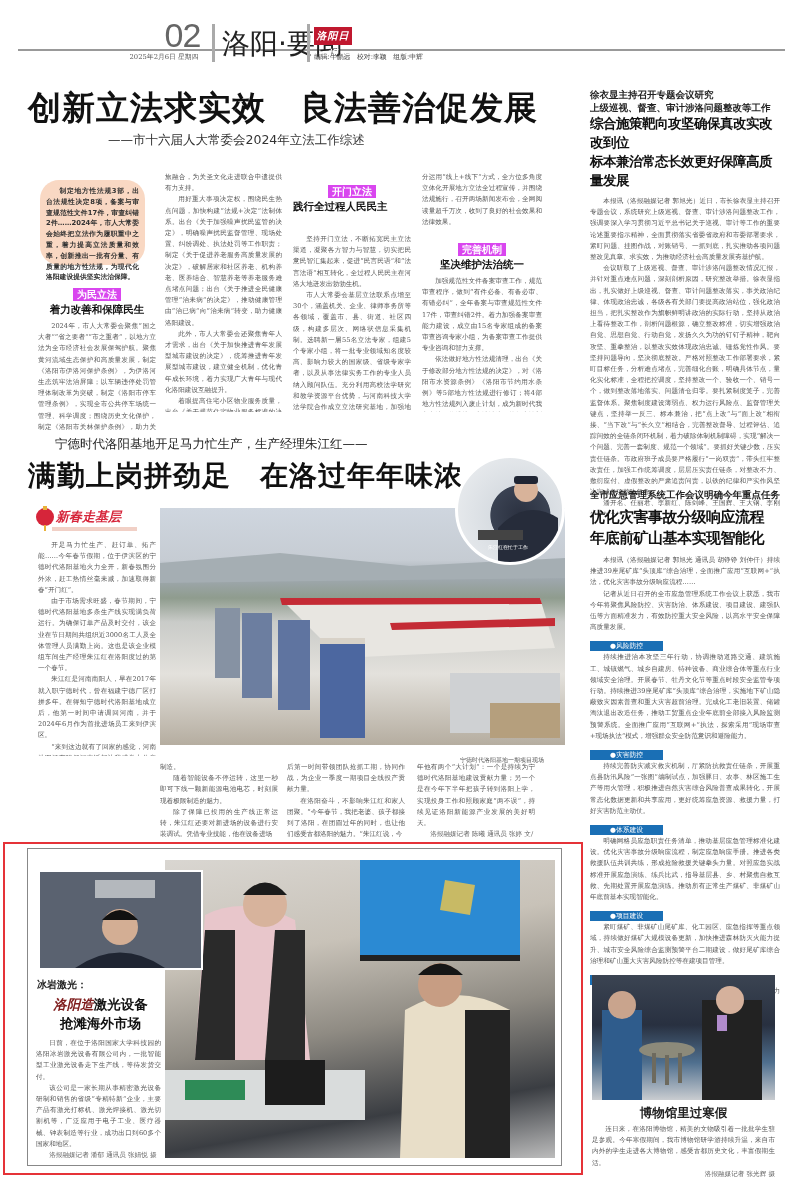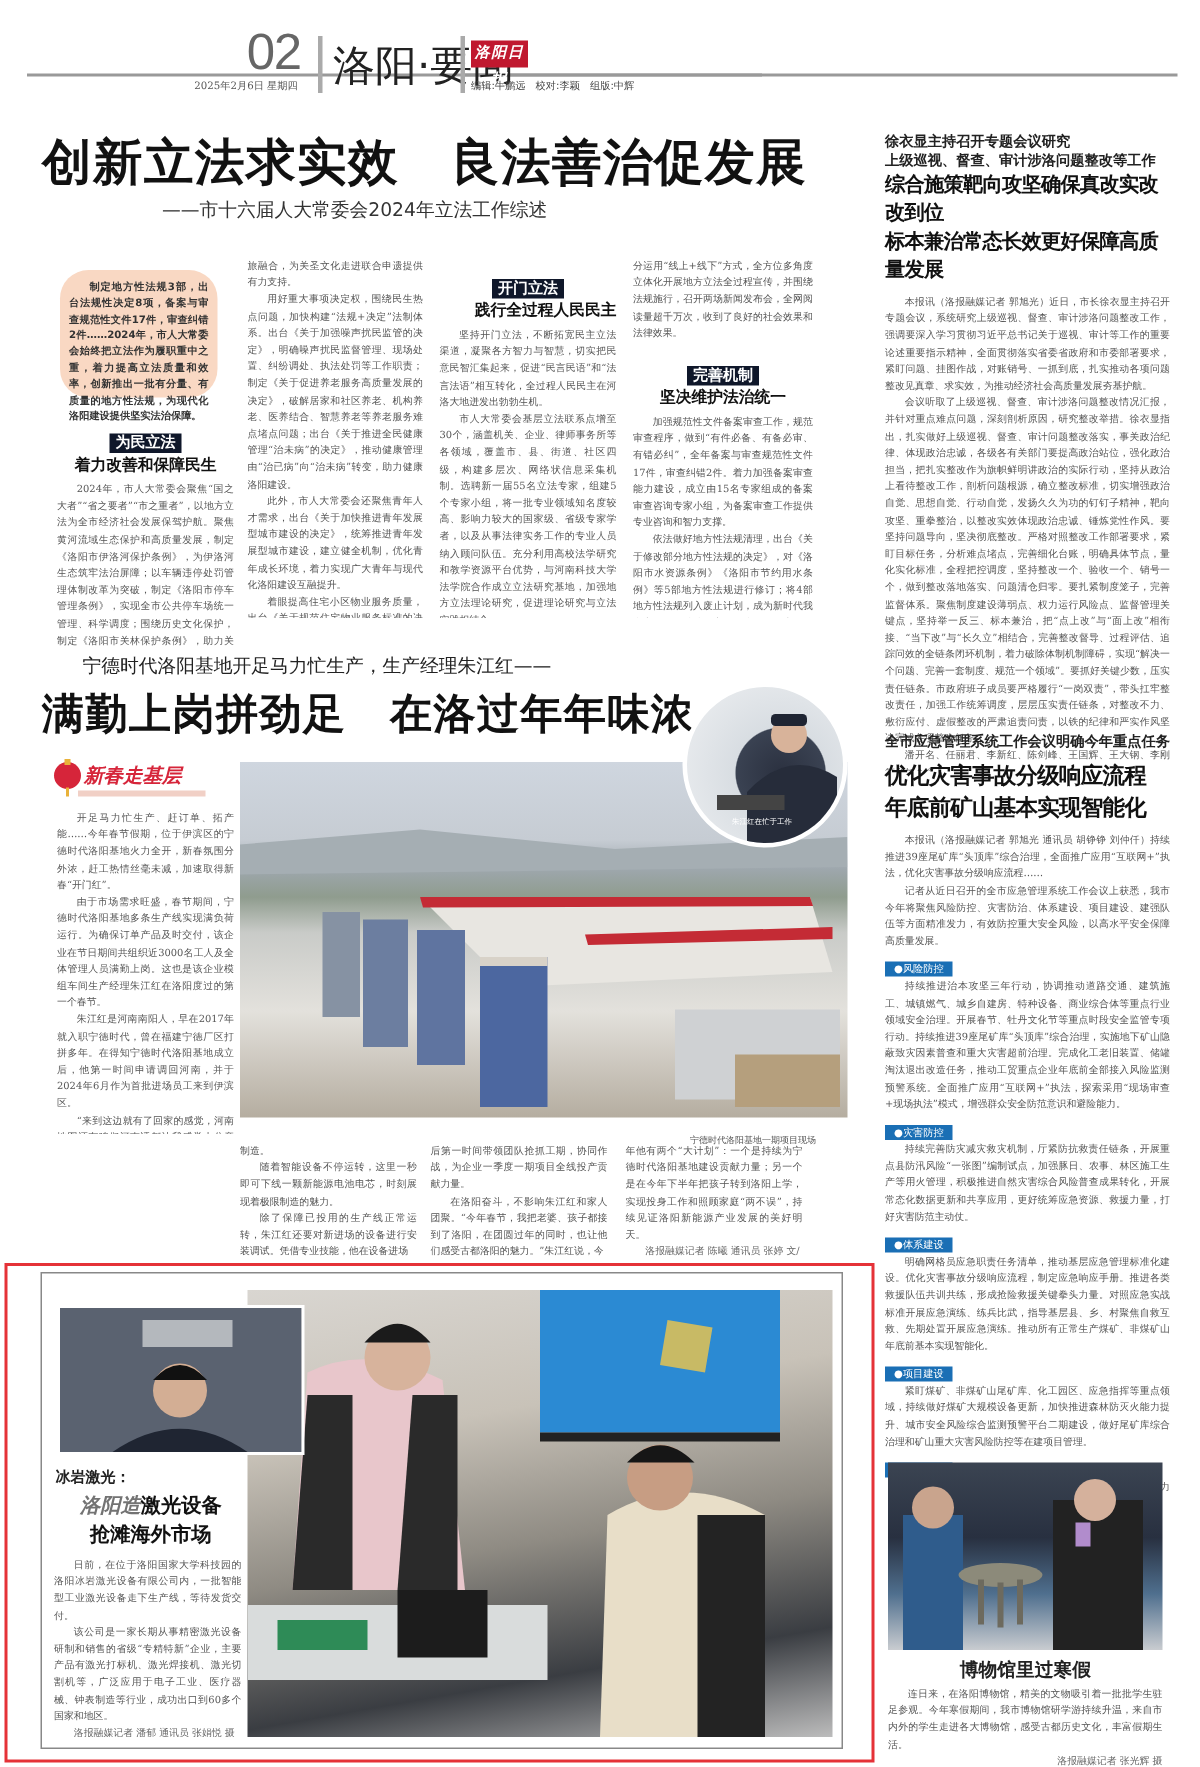--- a/index.html
+++ b/index.html
@@ -15,27 +15,27 @@
 .date-line{left:120px;top:52px;width:88px;text-align:center;font-size:6.8px;color:#555;font-family:"DejaVu Serif",serif}
 .vbar{width:2.5px;background:#aaa}
 .section-name{left:222px;top:28px;font-size:28px;line-height:32px;color:#222;font-weight:400}
 .logo{left:314px;top:27px;width:38px;height:18px;background:#c0182f;color:#fff;font-size:10px;line-height:18px;text-align:center;font-style:italic;font-family:"DejaVu Serif",serif;font-weight:bold;letter-spacing:1px}
 .credits{left:314px;top:52px;font-size:6.8px;color:#444}
 
 .main-title{left:28px;top:88px;width:530px;font-size:33px;line-height:40px;font-weight:bold;color:#111;letter-spacing:1px}
 .main-sub{left:108px;top:132px;font-size:12.5px;color:#333}
 .summary-box{left:40px;top:180px;width:105px;height:85px;background:#f9d8c3;border-radius:19px;padding:6px 6px}
 .summary-box p{font-size:6.8px;line-height:10.8px;color:#333;text-indent:2em;text-align:justify;font-weight:bold}
-.sec-tag{background:#0f172a;color:#fff;font-size:10px;line-height:13px;padding:0 4px;display:inline-block;font-weight:bold}
+.sec-tag{background:#d946ef;color:#fff;font-size:10px;line-height:13px;padding:0 4px;display:inline-block;font-weight:bold}
 .sec-sub{font-size:10.5px;color:#111;font-weight:bold;white-space:nowrap}
 .col{position:absolute;width:118px}
 
 .rc-kicker{font-size:9.5px;line-height:13px;font-weight:bold;color:#222}
 .rc-title{font-size:13.5px;line-height:19px;font-weight:bold;color:#111;font-family:"DejaVu Serif","Liberation Serif",serif;letter-spacing:-0.5px}
-.tag-blue{display:inline-block;background:#1a6fb5;color:#fff;font-size:6.8px;line-height:10px;padding:0 6px;margin:1px 0}
+.tag-blue{display:inline-block;background:#1a6fb5;color:#fff;font-size:6.8px;line-height:10px;padding:0 20px;margin:1px 0}
 
 .kicker2{left:55px;top:436px;font-size:12.5px;color:#222}
 .title2{left:28px;top:457px;font-size:28px;line-height:38px;font-weight:bold;color:#111;font-family:"DejaVu Serif","Liberation Serif",serif;letter-spacing:1px}
 .badge-ny{left:32px;top:505px;width:110px;height:28px}
 .photo-main{left:160px;top:508px;width:405px;height:237px;background:linear-gradient(180deg,#cfd6df 0%,#c6ccd3 22%,#9ea7ad 30%,#8f9c8e 38%,#c9cbc8 48%,#e3e1dc 70%,#b5ada0 100%);overflow:hidden}
 .photo-circle{left:455px;top:455px;width:110px;height:110px;border-radius:50%;background:radial-gradient(circle at 60% 55%,#2b3140 0%,#3a4252 35%,#d8dde2 36%,#eef0f2 100%);border:3px solid #fff;overflow:hidden}
 .caption{font-size:6px;color:#555;font-family:"DejaVu Serif",serif}
 
 .redbox{left:3px;top:842px;width:580px;height:333px;border:2.5px solid #e53238}
 .innerbox{left:27px;top:848px;width:535px;height:318px;border:1.5px solid #888}
@@ -72,21 +72,21 @@
 
 <div class="col" style="left:165px;top:172px;width:117px;height:240px;overflow:hidden">
   <p class="body-text ni">旅融合，为关圣文化走进联合申遗提供有力支持。</p>
   <p class="body-text">用好重大事项决定权，围绕民生热点问题，加快构建“法规+决定”法制体系。出台《关于加强噪声扰民监管的决定》，明确噪声扰民监督管理、现场处置、纠纷调处、执法处罚等工作职责；制定《关于促进养老服务高质量发展的决定》，破解居家和社区养老、机构养老、医养结合、智慧养老等养老服务难点堵点问题；出台《关于推进全民健康管理“治未病”的决定》，推动健康管理由“治已病”向“治未病”转变，助力健康洛阳建设。</p>
   <p class="body-text">此外，市人大常委会还聚焦青年人才需求，出台《关于加快推进青年发展型城市建设的决定》，统筹推进青年发展型城市建设，建立健全机制，优化青年成长环境，着力实现广大青年与现代化洛阳建设互融提升。</p>
   <p class="body-text">着眼提高住宅小区物业服务质量，出台《关于规范住宅物业服务标准的决定》《关于规范住宅物业服务费调整程序的决定》，依法维护居民、物业企业等各方权益，有效提升了居民幸福指数。</p>
 </div>
 
 <div class="col" style="left:293px;top:180px;width:118px;height:232px;overflow:hidden">
   <div style="text-align:center"><span class="sec-tag">开门立法</span></div>
-  <div class="sec-sub" style="text-align:right;margin:1px 0 4px">践行全过程人民民主</div>
+  <div class="sec-sub" style="text-align:left;margin:1px 0 20px">践行全过程人民民主</div>
   <p class="body-text">坚持开门立法，不断拓宽民主立法渠道，凝聚各方智力与智慧，切实把民意民智汇集起来，促进“民言民语”和“法言法语”相互转化，全过程人民民主在河洛大地迸发出勃勃生机。</p>
   <p class="body-text">市人大常委会基层立法联系点增至30个，涵盖机关、企业、律师事务所等各领域，覆盖市、县、街道、社区四级，构建多层次、网络状信息采集机制。选聘新一届55名立法专家，组建5个专家小组，将一批专业领域知名度较高、影响力较大的国家级、省级专家学者，以及从事法律实务工作的专业人员纳入顾问队伍。充分利用高校法学研究和教学资源平台优势，与河南科技大学法学院合作成立立法研究基地，加强地方立法理论研究，促进理论研究与立法实践相结合。</p>
 
 </div>
 
 <div class="col" style="left:422px;top:172px;width:120px;height:240px;overflow:hidden">
   <p class="body-text ni">分运用“线上+线下”方式，全方位多角度立体化开展地方立法全过程宣传，并围绕法规施行，召开两场新闻发布会，全网阅读量超千万次，收到了良好的社会效果和法律效果。</p>
   <div style="text-align:center;margin-top:10px"><span class="sec-tag">完善机制</span></div>
   <div class="sec-sub" style="text-align:center;margin:1px 0 4px">坚决维护法治统一</div>
   <p class="body-text">加强规范性文件备案审查工作，规范审查程序，做到“有件必备、有备必审、有错必纠”，全年备案与审查规范性文件17件，审查纠错2件。着力加强备案审查能力建设，成立由15名专家组成的备案审查咨询专家小组，为备案审查工作提供专业咨询和智力支撑。</p>
@@ -236,20 +236,20 @@
     <rect x="0" y="0" width="161" height="96" fill="#5a6270"></rect>
     <circle cx="80" cy="55" r="18" fill="#d3ae94"></circle>
     <path d="M62 48 Q80 28 98 48 Z" fill="#111"></path>
     <path d="M35 96 Q80 65 125 96 Z" fill="#1f2532"></path>
     <rect x="55" y="8" width="60" height="18" fill="#b4b8bd"></rect>
   </svg>
 </div>
 
 <div class="abs" style="left:37px;top:978px;font-size:10px;font-weight:bold;color:#222">冰岩激光：</div>
 <div class="abs" style="left:38px;top:995px;width:125px;text-align:center;font-family:'DejaVu Serif',serif;font-weight:bold;font-size:13.5px;line-height:19px;color:#111">
-  <div><span style="color:#737373;font-style:italic">洛阳造</span><span>激光设备</span></div>
+  <div><span style="color:#7f1d1d;font-style:italic">洛阳造</span><span>激光设备</span></div>
   <div>抢滩海外市场</div>
 </div>
 <div class="col" style="left:36px;top:1038px;width:125px;height:120px;overflow:hidden">
   <p class="body-text">日前，在位于洛阳国家大学科技园的洛阳冰岩激光设备有限公司内，一批智能型工业激光设备走下生产线，等待发货交付。</p>
   <p class="body-text">该公司是一家长期从事精密激光设备研制和销售的省级“专精特新”企业，主要产品有激光打标机、激光焊接机、激光切割机等，广泛应用于电子工业、医疗器械、钟表制造等行业，成功出口到60多个国家和地区。</p>
   <p class="byline">洛报融媒记者 潘郁 通讯员 张娟悦 摄</p>
 </div>
 
 </body></html>

